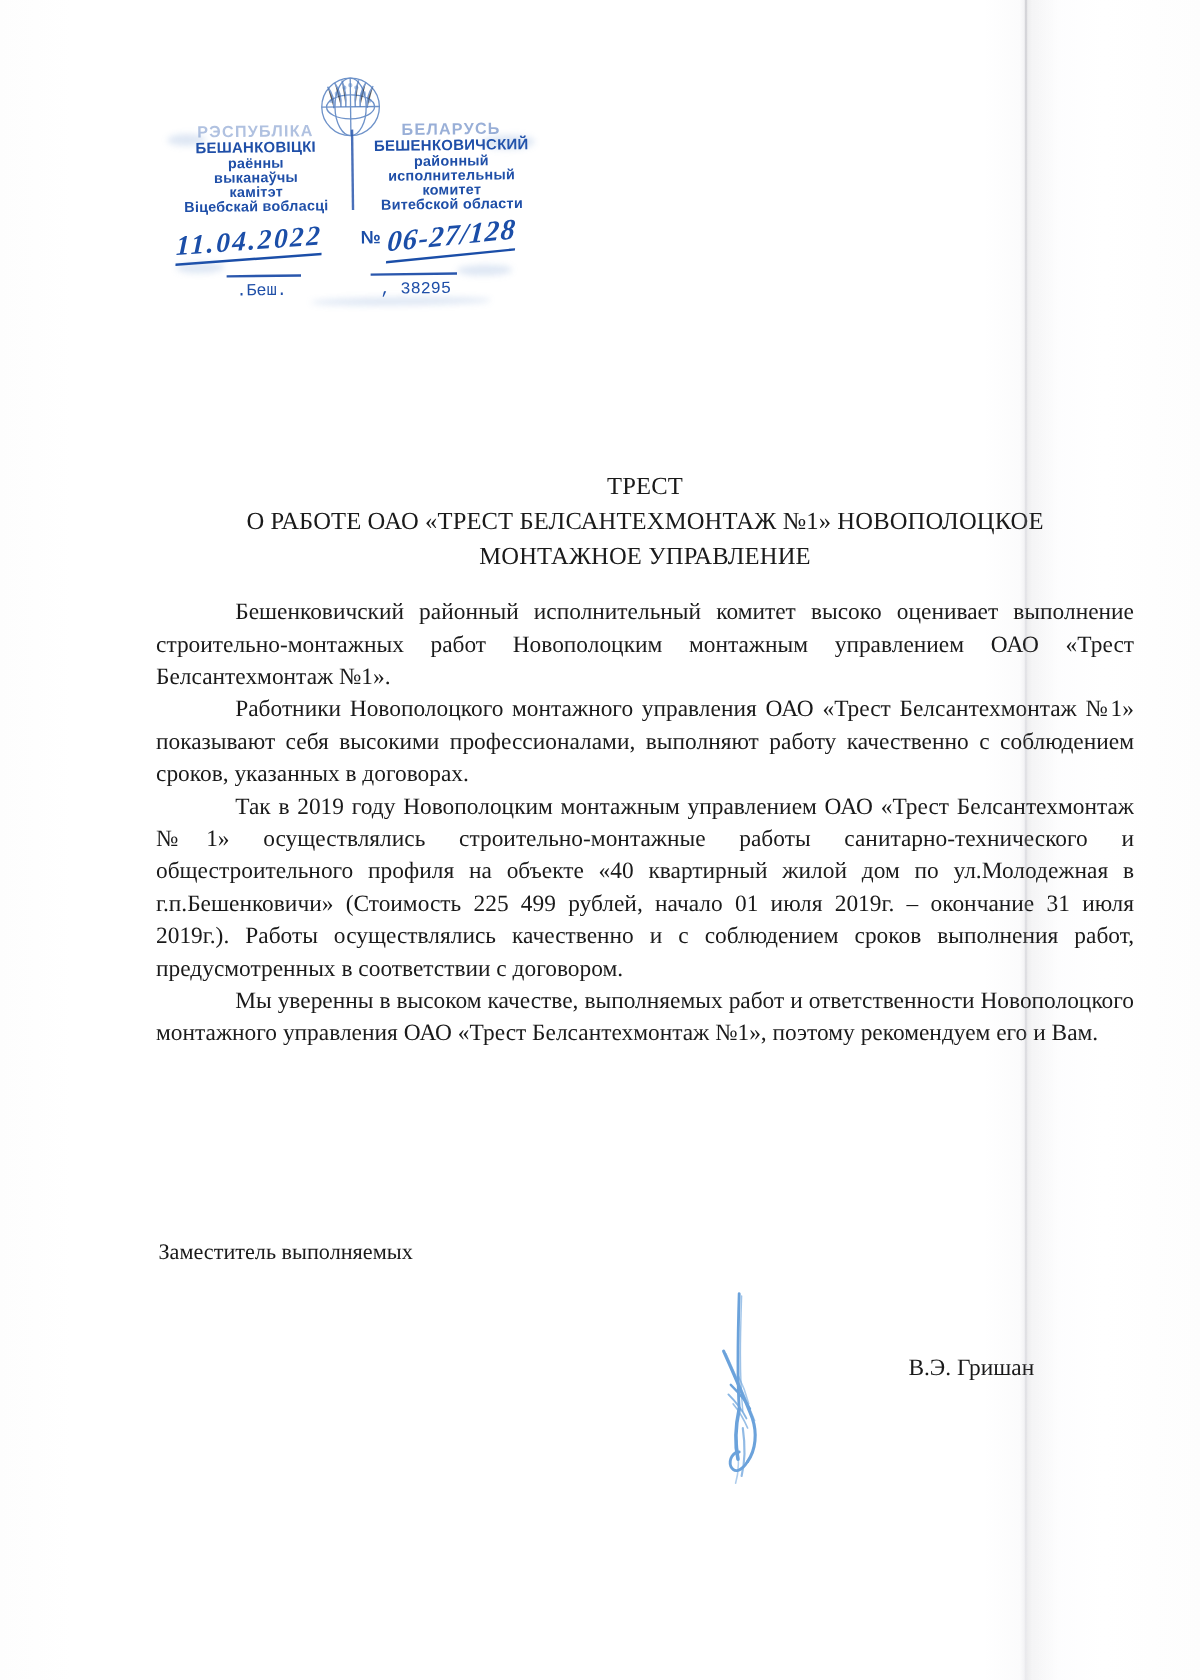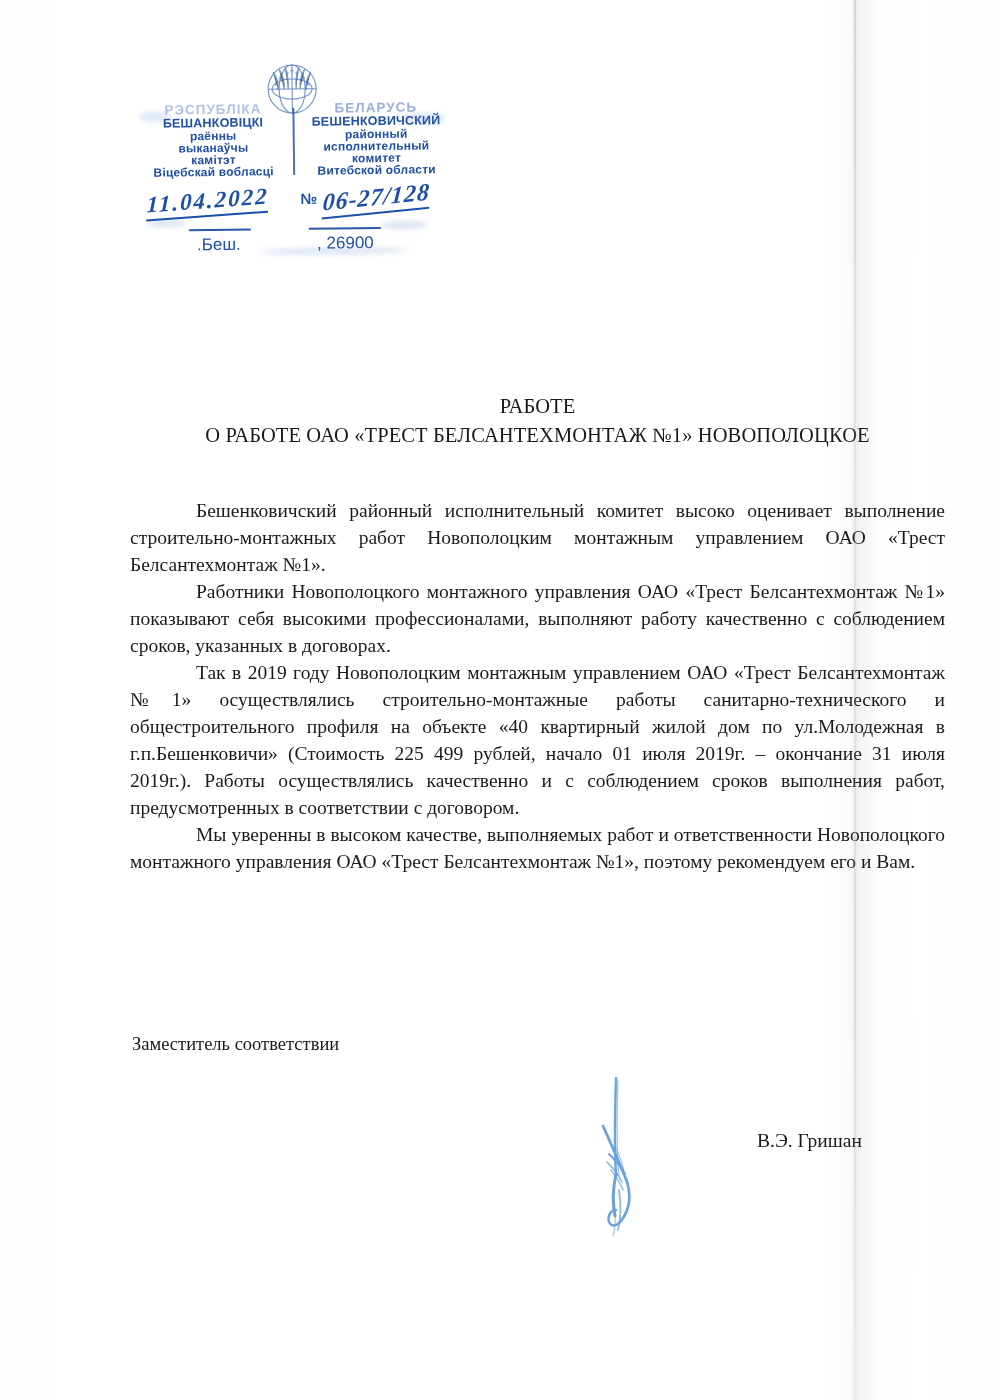--- a/index.html
+++ b/index.html
@@ -164,22 +164,22 @@
     position: absolute;
     height: 2px;
     background: #2a57ad;
     top: 0;
   }
   .foot-rule.a { left: 48px; width: 62px; }
   .foot-rule.b { left: 168px; width: 72px; }
   .foot-text {
     position: absolute;
     top: 6px;
-    font-size: 17px;
-    font-family: Liberation Sans, sans-serif;
+    font-size: 14px;
+    font-family: Liberation Mono, monospace;
     white-space: nowrap;
   }
   .foot-text.a { left: 56px; }
   .foot-text.b { left: 176px; }
   .stamp-smudge {
     position: absolute;
     border-radius: 50%;
     background: rgba(60,110,190,0.17);
     filter: blur(2.5px);
   }
@@ -300,45 +300,46 @@
     <div class="stamp-hand">
       <span class="hand-date">11.04.2022</span>
       <span class="hand-no">№</span>
       <span class="hand-num">06-27/128</span>
     </div>
 
     <div class="stamp-foot">
       <div class="foot-rule a"></div>
       <div class="foot-rule b"></div>
       <div class="foot-text a">.Беш.</div>
-      <div class="foot-text b">, 26900</div>
+      <div class="foot-text b">, 38295</div>
     </div>
 
     <div class="stamp-smudge" style="left:0px; top:48px; width:32px; height:10px;"></div>
     <div class="stamp-smudge" style="left:6px; top:155px; width:40px; height:9px;"></div>
     <div class="stamp-smudge" style="left:240px; top:160px; width:46px; height:9px;"></div>
     <div class="stamp-smudge" style="left:262px; top:52px; width:44px; height:12px;"></div>
     <div class="stamp-smudge" style="left:118px; top:186px; width:150px; height:7px;"></div>
   </div>
 
   <div class="title-block">
-    <div>РАБОТЕ</div>
+    <div>ТРЕСТ</div>
     <div>О РАБОТЕ ОАО «ТРЕСТ БЕЛСАНТЕХМОНТАЖ №1» НОВОПОЛОЦКОЕ</div>
+    <div>МОНТАЖНОЕ УПРАВЛЕНИЕ</div>
   </div>
 
   <div class="body-block">
     <p>Бешенковичский районный исполнительный комитет высоко оценивает выполнение строительно-монтажных работ Новополоцким монтажным управлением ОАО «Трест Белсантехмонтаж №1».</p>
     <p>Работники Новополоцкого монтажного управления ОАО «Трест Белсантехмонтаж №1» показывают себя высокими профессионалами, выполняют работу качественно с соблюдением сроков, указанных в договорах.</p>
     <p>Так в 2019 году  Новополоцким монтажным управлением ОАО «Трест Белсантехмонтаж №1» осуществлялись строительно-монтажные работы санитарно-технического и общестроительного профиля на объекте «40 квартирный жилой дом по ул.Молодежная в г.п.Бешенковичи» (Стоимость 225 499 рублей, начало 01 июля 2019г. – окончание 31 июля 2019г.). Работы осуществлялись качественно и с соблюдением сроков выполнения работ, предусмотренных в соответствии с договором.</p>
     <p>Мы уверенны в высоком качестве, выполняемых работ и ответственности Новополоцкого монтажного управления ОАО «Трест Белсантехмонтаж №1», поэтому рекомендуем его и Вам.</p>
   </div>
 
   <div class="sig-block">
     <div class="sig-line">
-      <span>Заместитель соответствии</span>
+      <span>Заместитель выполняемых</span>
     </div>
     <div class="sig-name">В.Э. Гришан</div>
   </div>
 
   <svg class="signature-mark" viewBox="0 0 90 175">
     <g fill="none" stroke="#5f9bd8" stroke-linecap="round" stroke-linejoin="round" opacity="0.92">
       <path d="M31 8 C30 40, 29 72, 31 104" stroke-width="2.4"></path>
       <path d="M33 10 C32 42, 31 74, 34 106" stroke-width="1.2" opacity="0.65"></path>
       <path d="M31 104 C28 118, 27 132, 30 146" stroke-width="3"></path>
       <path d="M18 56 C26 74, 34 92, 42 112 C46 124, 45 138, 38 148" stroke-width="2.6"></path>

